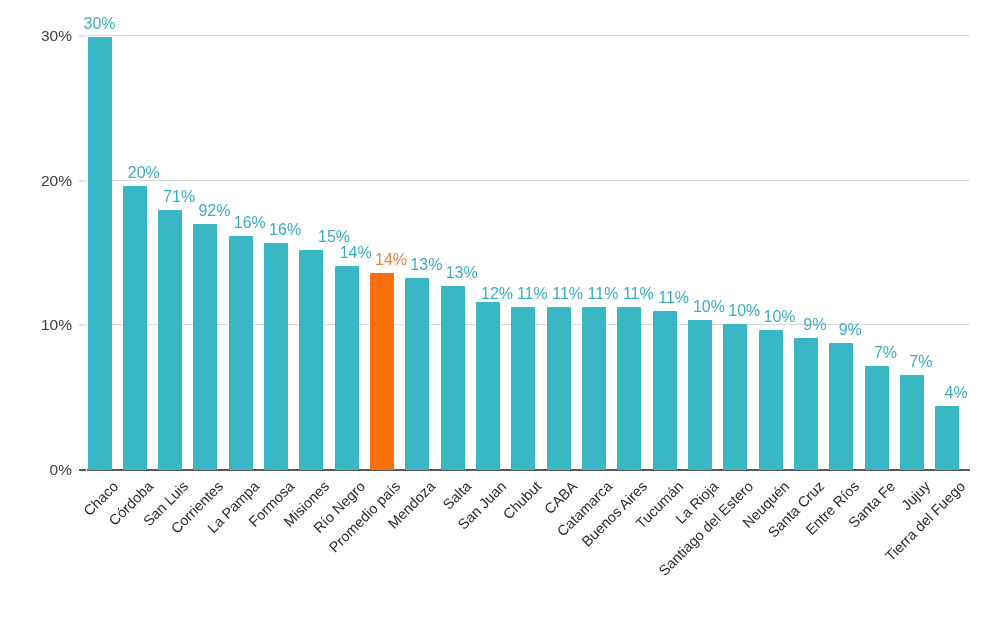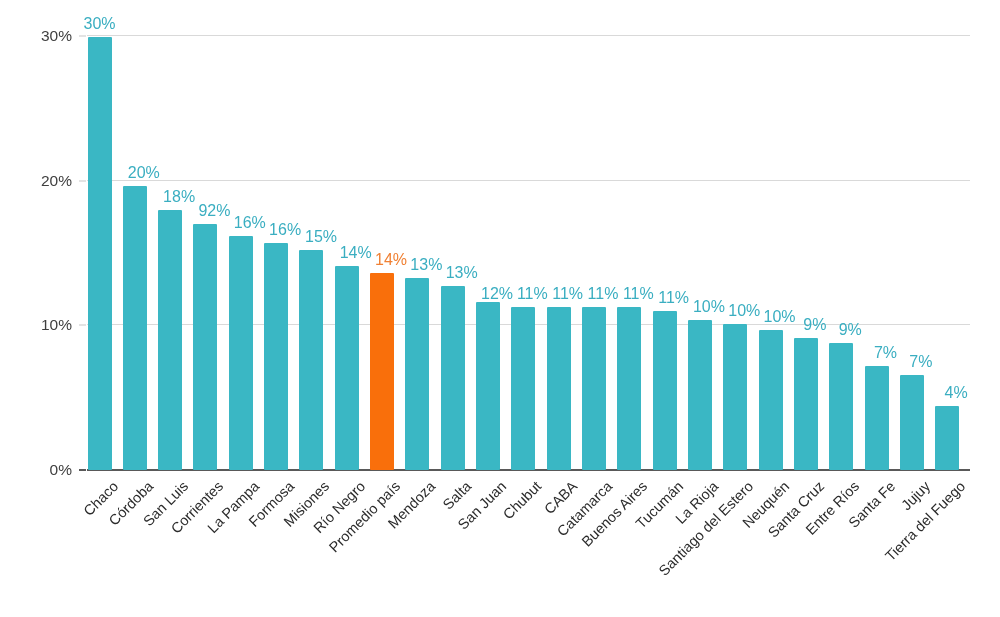--- a/index.html
+++ b/index.html
@@ -126,29 +126,29 @@
   <div class="plot-area">
       <div class="gridline" style="top: 324.333px;"></div>
       <div class="gridline" style="top: 179.667px;"></div>
       <div class="gridline" style="top: 35px;"></div>
       <div class="axis-line"></div>
       <div class="bar" title="Chaco: 30%" style="left: 0.5px; height: 432.553px;"></div>
       <div class="vlabel" style="left: 12.5px; top: 33.4467px;">30%</div>
       <div class="bar" title="Córdoba: 20%" style="left: 35.82px; height: 283.547px;"></div>
       <div class="vlabel" style="left: 56.82px; top: 182.453px;">20%</div>
       <div class="bar" title="San Luis: 18%" style="left: 71.14px; height: 260.4px;"></div>
-      <div class="vlabel" style="left: 92.14px; top: 205.6px;">18%</div>
+      <div class="vlabel" style="left: 92.14px; top: 205.6px;">71%</div>
       <div class="bar" title="Corrientes: 17%" style="left: 106.46px; height: 245.933px;"></div>
       <div class="vlabel" style="left: 127.46px; top: 220.067px;">92%</div>
       <div class="bar" title="La Pampa: 16%" style="left: 141.78px; height: 234.36px;"></div>
       <div class="vlabel" style="left: 162.78px; top: 231.64px;">16%</div>
       <div class="bar" title="Formosa: 16%" style="left: 177.1px; height: 227.127px;"></div>
       <div class="vlabel" style="left: 198.1px; top: 238.873px;">16%</div>
       <div class="bar" title="Misiones: 15%" style="left: 212.42px; height: 219.893px;"></div>
-      <div class="vlabel" style="left: 234px; top: 246.107px;">15%</div>
+      <div class="vlabel" style="left: 247px; top: 246.107px;">15%</div>
       <div class="bar" title="Río Negro: 14%" style="left: 247.74px; height: 203.98px;"></div>
       <div class="vlabel" style="left: 268.74px; top: 262.02px;">14%</div>
       <div class="bar highlight" title="Promedio país: 14%" style="left: 283.06px; height: 196.747px;"></div>
       <div class="vlabel highlight" style="left: 304.06px; top: 269.253px;">14%</div>
       <div class="bar" title="Mendoza: 13%" style="left: 318.38px; height: 192.407px;"></div>
       <div class="vlabel" style="left: 339.38px; top: 273.593px;">13%</div>
       <div class="bar" title="Salta: 13%" style="left: 353.7px; height: 183.727px;"></div>
       <div class="vlabel" style="left: 374.7px; top: 282.273px;">13%</div>
       <div class="bar" title="San Juan: 12%" style="left: 389.02px; height: 167.813px;"></div>
       <div class="vlabel" style="left: 410.02px; top: 303px;">12%</div>

